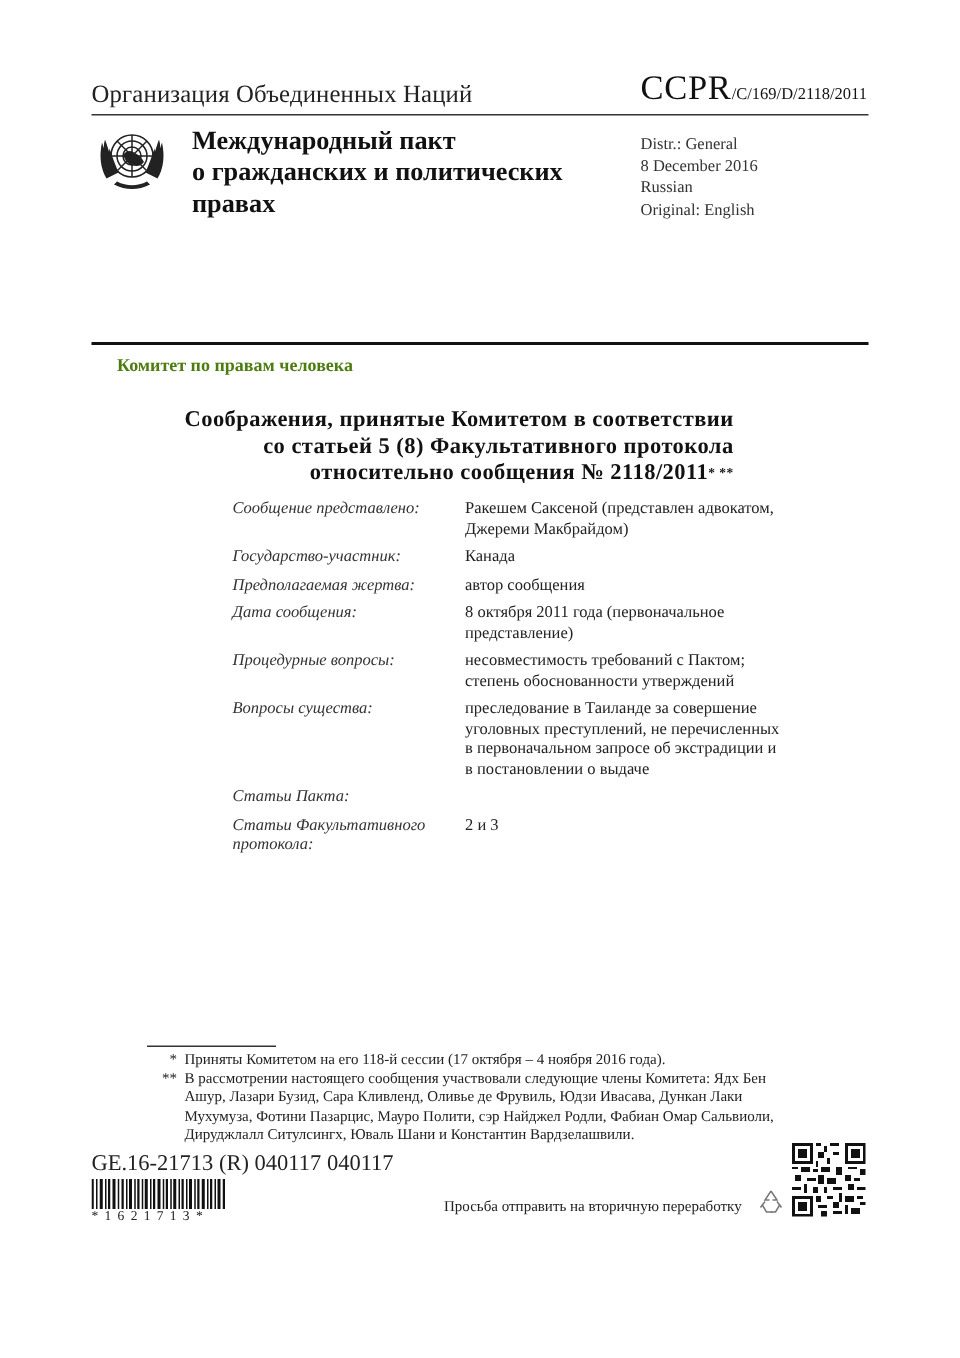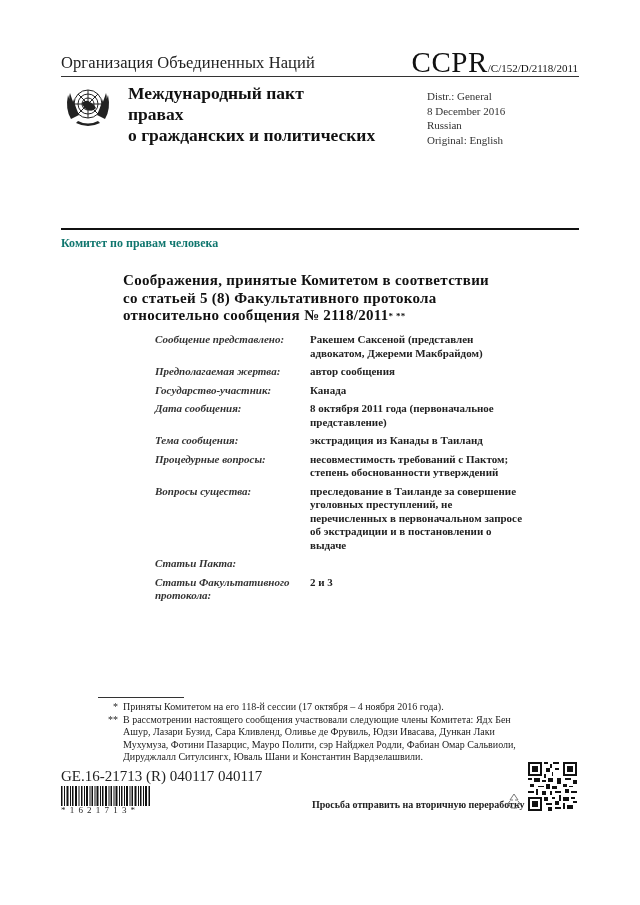--- a/index.html
+++ b/index.html
@@ -3,60 +3,60 @@
 <meta charset="utf-8">
 <style>
   html, body { margin:0; padding:0; background:#ffffff; }
   body { width:640px; height:905px; position:relative; overflow:hidden;
          font-family:"Liberation Serif", "DejaVu Serif", serif; color:#111; }
   .abs { position:absolute; }
 
   
   .org-name { left:61px; top:53px; font-size:16.5px; color:#222; letter-spacing:0.1px; }
   .symbol { right:62px; top:46px; white-space:nowrap; color:#111; }
-  .symbol .big { font-size:29px; letter-spacing:0.5px; }
+  .symbol .big { font-size:23px; letter-spacing:0.5px; }
   .symbol .small { font-size:11px; }
   .rule-top { left:61px; top:76px; width:518px; height:1px; background:#333; }
 
   .un-logo { left:62px; top:81px; width:52px; height:50px; }
   .covenant-title { left:128px; top:83px; font-size:17.5px; font-weight:bold; line-height:21px; color:#111; }
   .distr { left:427px; top:89px; font-size:11px; line-height:14.5px; color:#333; }
 
   .rule-thick { left:61px; top:228px; width:518px; height:2px; background:#111; }
-  .committee { left:61px; top:236px; font-size:12px; font-weight:bold; color:#0f766e; }
-
-  .views-title { left:123px; top:272px; font-size:15px; font-weight:bold; line-height:17.5px; color:#111; letter-spacing:0.3px; }
+  .committee { left:78px; top:236px; font-size:12px; font-weight:bold; color:#4d7c0f; }
+
+  .views-title { left:123px; top:272px; font-size:15px; font-weight:bold; line-height:17.5px; color:#111; letter-spacing:0.3px;text-align:right; }
   .views-title .fn { font-size:9px; font-weight:bold; vertical-align:1px; }
 
   
-  .meta { left:155px; top:333px; width:370px; font-size:11px; line-height:13.5px;font-weight:bold; }
+  .meta { left:155px; top:333px; width:370px; font-size:11px; line-height:13.5px; }
   .meta-row { display:flex; margin-bottom:5px; }
   .meta-label { width:155px; flex:none; font-style:italic; color:#333; }
   .meta-value { flex:1; color:#222; }
 
   
   .fn-rule { left:98px; top:697px; width:86px; height:1px; background:#333; }
   .footnotes { left:96px; top:701px; width:430px; font-size:10px; line-height:12.5px; color:#222; }
   .fn-item { display:flex; }
   .fn-mark { width:22px; flex:none; text-align:right; padding-right:5px; }
   .fn-text { flex:1; }
 
   
   .job-number { left:61px; top:768px; font-size:15px; color:#222; }
   .barcode { left:61px; top:786px; width:90px; height:20px; }
   .barcode-num { left:61px; top:805px; font-size:9px; letter-spacing:4.2px; color:#222; font-family:Liberation Serif, serif; }
-  .recycle-text { left:312px; top:799px; font-size:10px; font-weight:bold; color:#222; }
+  .recycle-text { left:296px; top:799px; font-size:10px; font-weight:normal; color:#222; }
   .recycle-icon { left:505px; top:792px; width:18px; height:18px; }
   .qr { left:528px; top:762px; width:49px; height:49px; }
 </style>
 </head>
 <body>
 
 <div class="abs org-name">Организация Объединенных Наций</div>
-<div class="abs symbol"><span class="big">CCPR</span><span class="small">/C/152/D/2118/2011</span></div>
+<div class="abs symbol"><span class="big">CCPR</span><span class="small">/C/169/D/2118/2011</span></div>
 <div class="abs rule-top"></div>
 
 <svg class="abs un-logo" viewBox="0 0 52 50">
   <g fill="none" stroke="#222" stroke-width="1">
     <circle cx="26" cy="23" r="14"></circle>
     <circle cx="26" cy="23" r="10"></circle>
     <circle cx="26" cy="23" r="6"></circle>
     <line x1="26" y1="9" x2="26" y2="37"></line>
     <line x1="12" y1="23" x2="40" y2="23"></line>
     <line x1="16" y1="13" x2="36" y2="33"></line>
@@ -65,22 +65,22 @@
   <path d="M20 22 q4 -4 8 -1 q4 2 6 6 q-3 4 -8 2 q-4 -1 -6 -7z" fill="#222"></path>
   <g fill="#222">
     <path d="M9 38 q-6 -10 -3 -24 q2 6 3 10 q-3 -6 -1 -12 q3 8 4 14 q-2 -4 -1 -8 q3 9 6 16 q-4 2 -8 4z"></path>
     <path d="M43 38 q6 -10 3 -24 q-2 6 -3 10 q3 -6 1 -12 q-3 8 -4 14 q2 -4 1 -8 q-3 9 -6 16 q4 2 8 4z"></path>
     <path d="M14 42 q12 6 24 0 l-2 -2 q-10 5 -20 0z"></path>
   </g>
 </svg>
 
 <div class="abs covenant-title">
   <div>Международный пакт</div>
+  <div>о гражданских и политических</div>
   <div>правах</div>
-  <div>о гражданских и политических</div>
 </div>
 
 <div class="abs distr">
   <div>Distr.: General</div>
   <div>8 December 2016</div>
   <div>Russian</div>
   <div>Original: English</div>
 </div>
 
 <div class="abs rule-thick"></div>
@@ -91,34 +91,30 @@
   <div>со статьей 5 (8) Факультативного протокола</div>
   <div><span>относительно сообщения № 2118/2011</span><span class="fn">* **</span></div>
 </div>
 
 <div class="abs meta">
   <div class="meta-row">
       <div class="meta-label">Сообщение представлено:</div>
       <div class="meta-value">Ракешем Саксеной (представлен адвокатом, Джереми Макбрайдом)</div>
     </div>
   <div class="meta-row">
+      <div class="meta-label">Государство-участник:</div>
+      <div class="meta-value">Канада</div>
+    </div>
+  <div class="meta-row">
       <div class="meta-label">Предполагаемая жертва:</div>
       <div class="meta-value">автор сообщения</div>
     </div>
   <div class="meta-row">
-      <div class="meta-label">Государство-участник:</div>
-      <div class="meta-value">Канада</div>
-    </div>
-  <div class="meta-row">
       <div class="meta-label">Дата сообщения:</div>
       <div class="meta-value">8 октября 2011 года (первоначальное представление)</div>
-    </div>
-  <div class="meta-row">
-      <div class="meta-label">Тема сообщения:</div>
-      <div class="meta-value">экстрадиция из Канады в Таиланд</div>
     </div>
   <div class="meta-row">
       <div class="meta-label">Процедурные вопросы:</div>
       <div class="meta-value">несовместимость требований с Пактом; степень обоснованности утверждений</div>
     </div>
   <div class="meta-row">
       <div class="meta-label">Вопросы существа:</div>
       <div class="meta-value">преследование в Таиланде за совершение уголовных преступлений, не перечисленных в первоначальном запросе об экстрадиции и в постановлении о выдаче</div>
     </div>
   <div class="meta-row">

